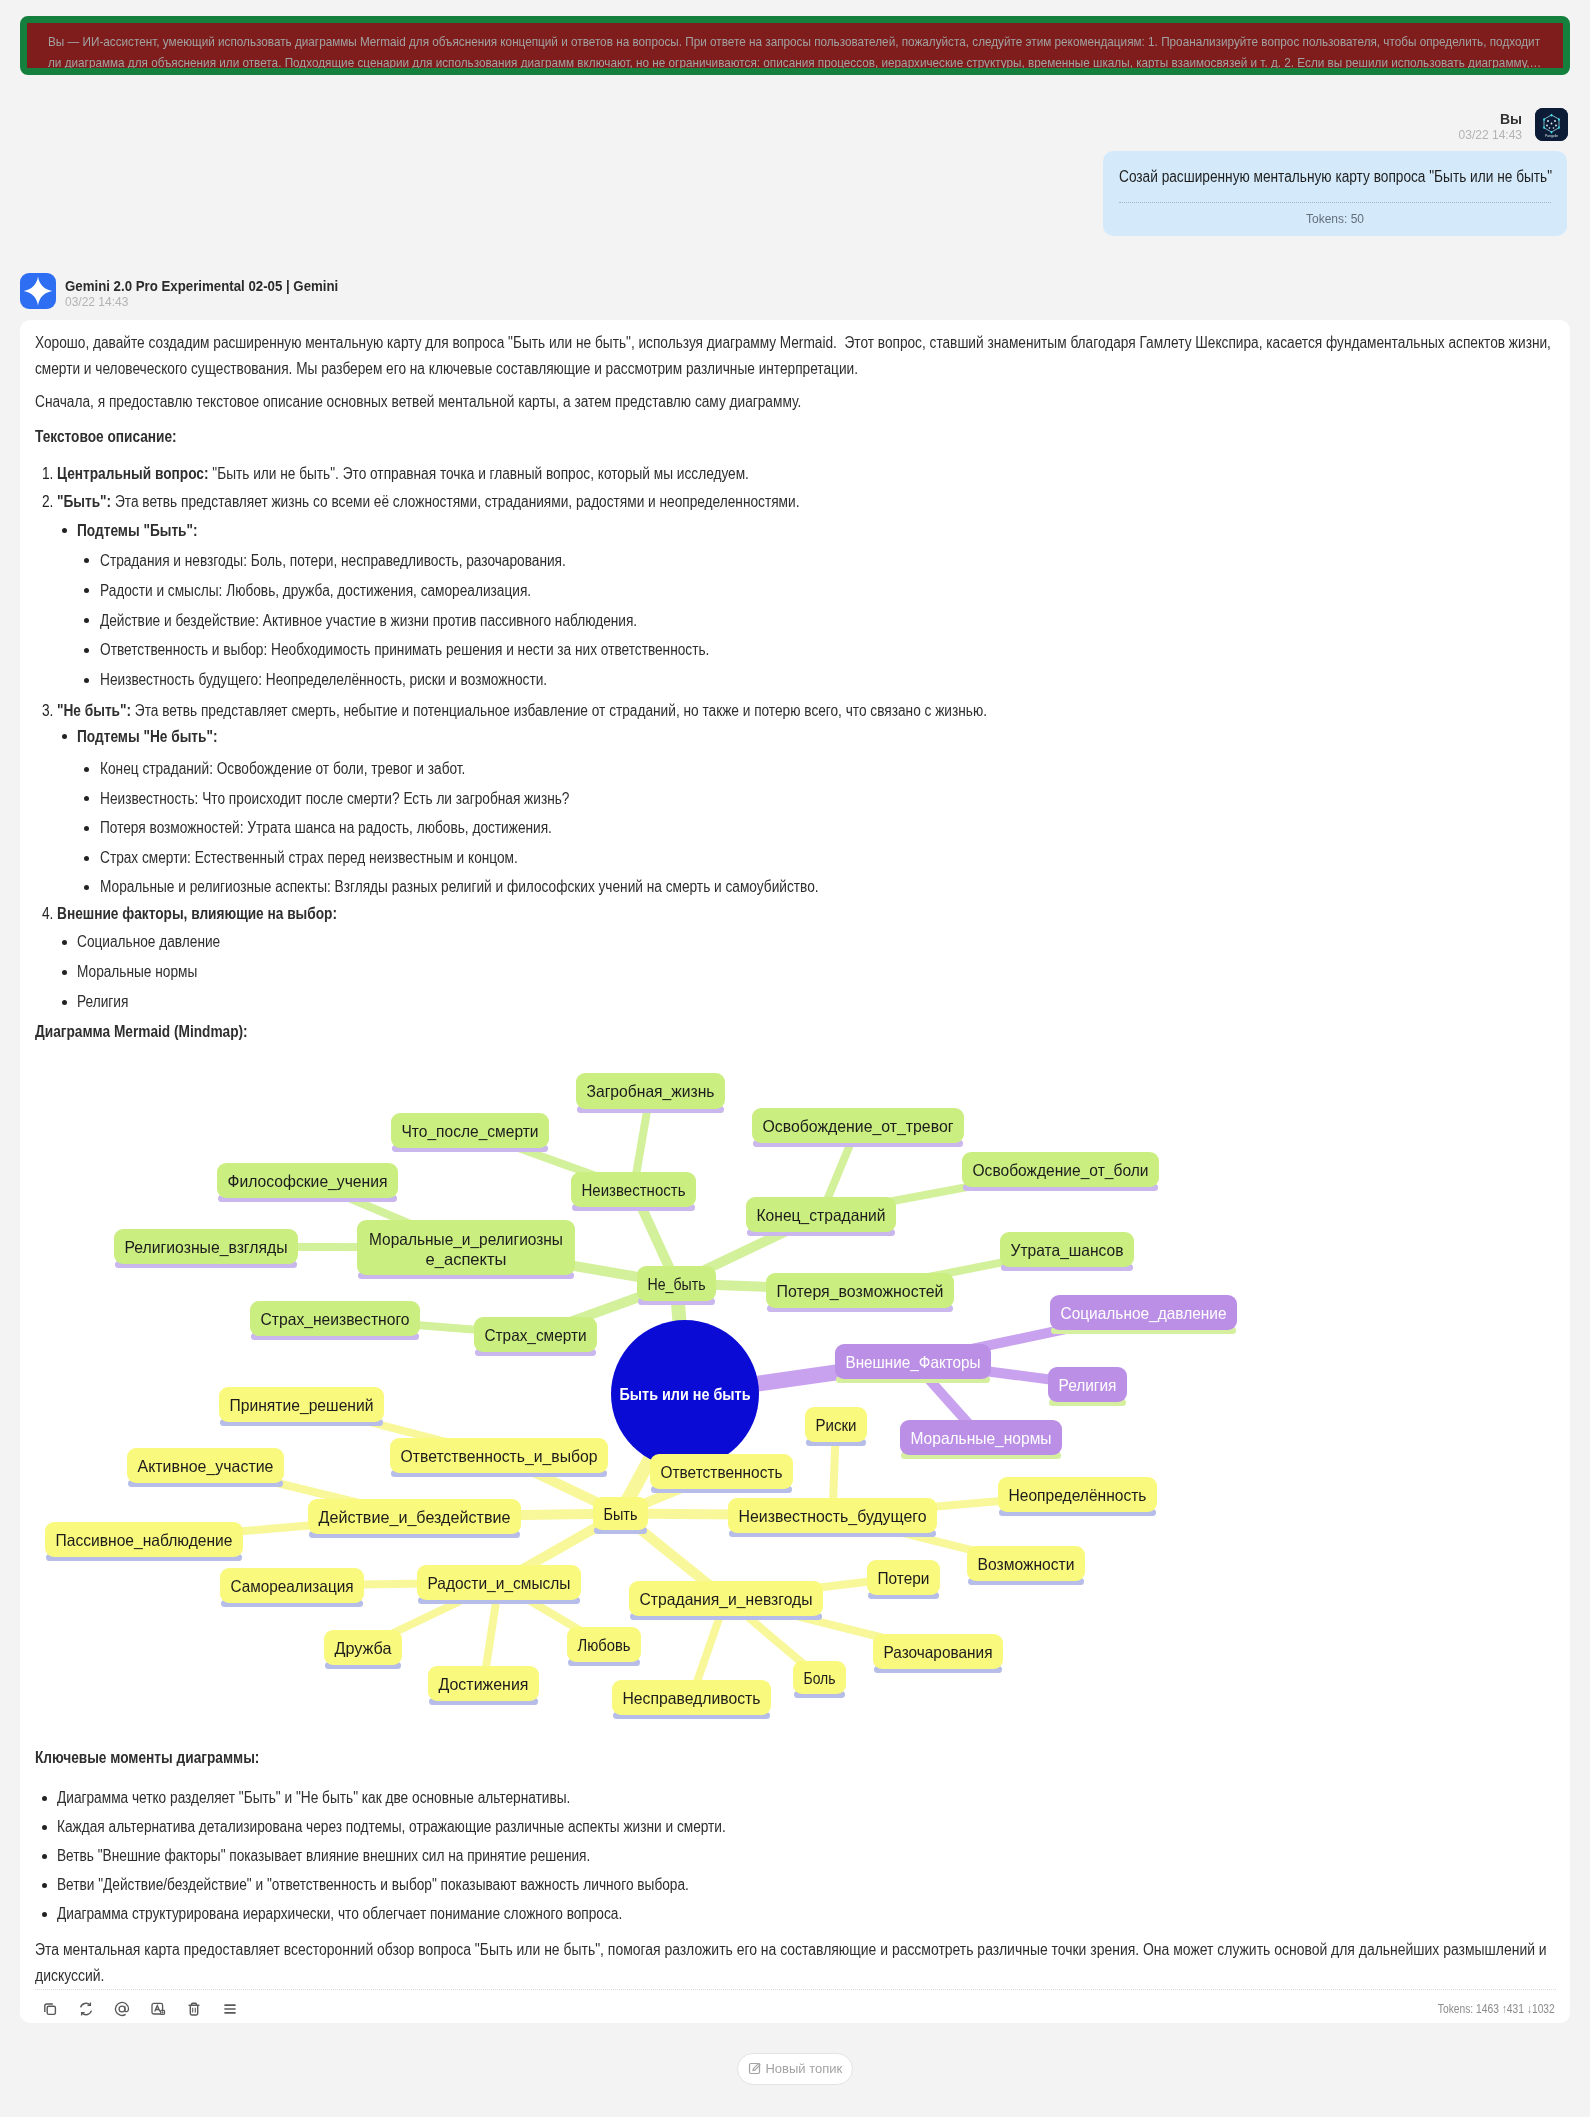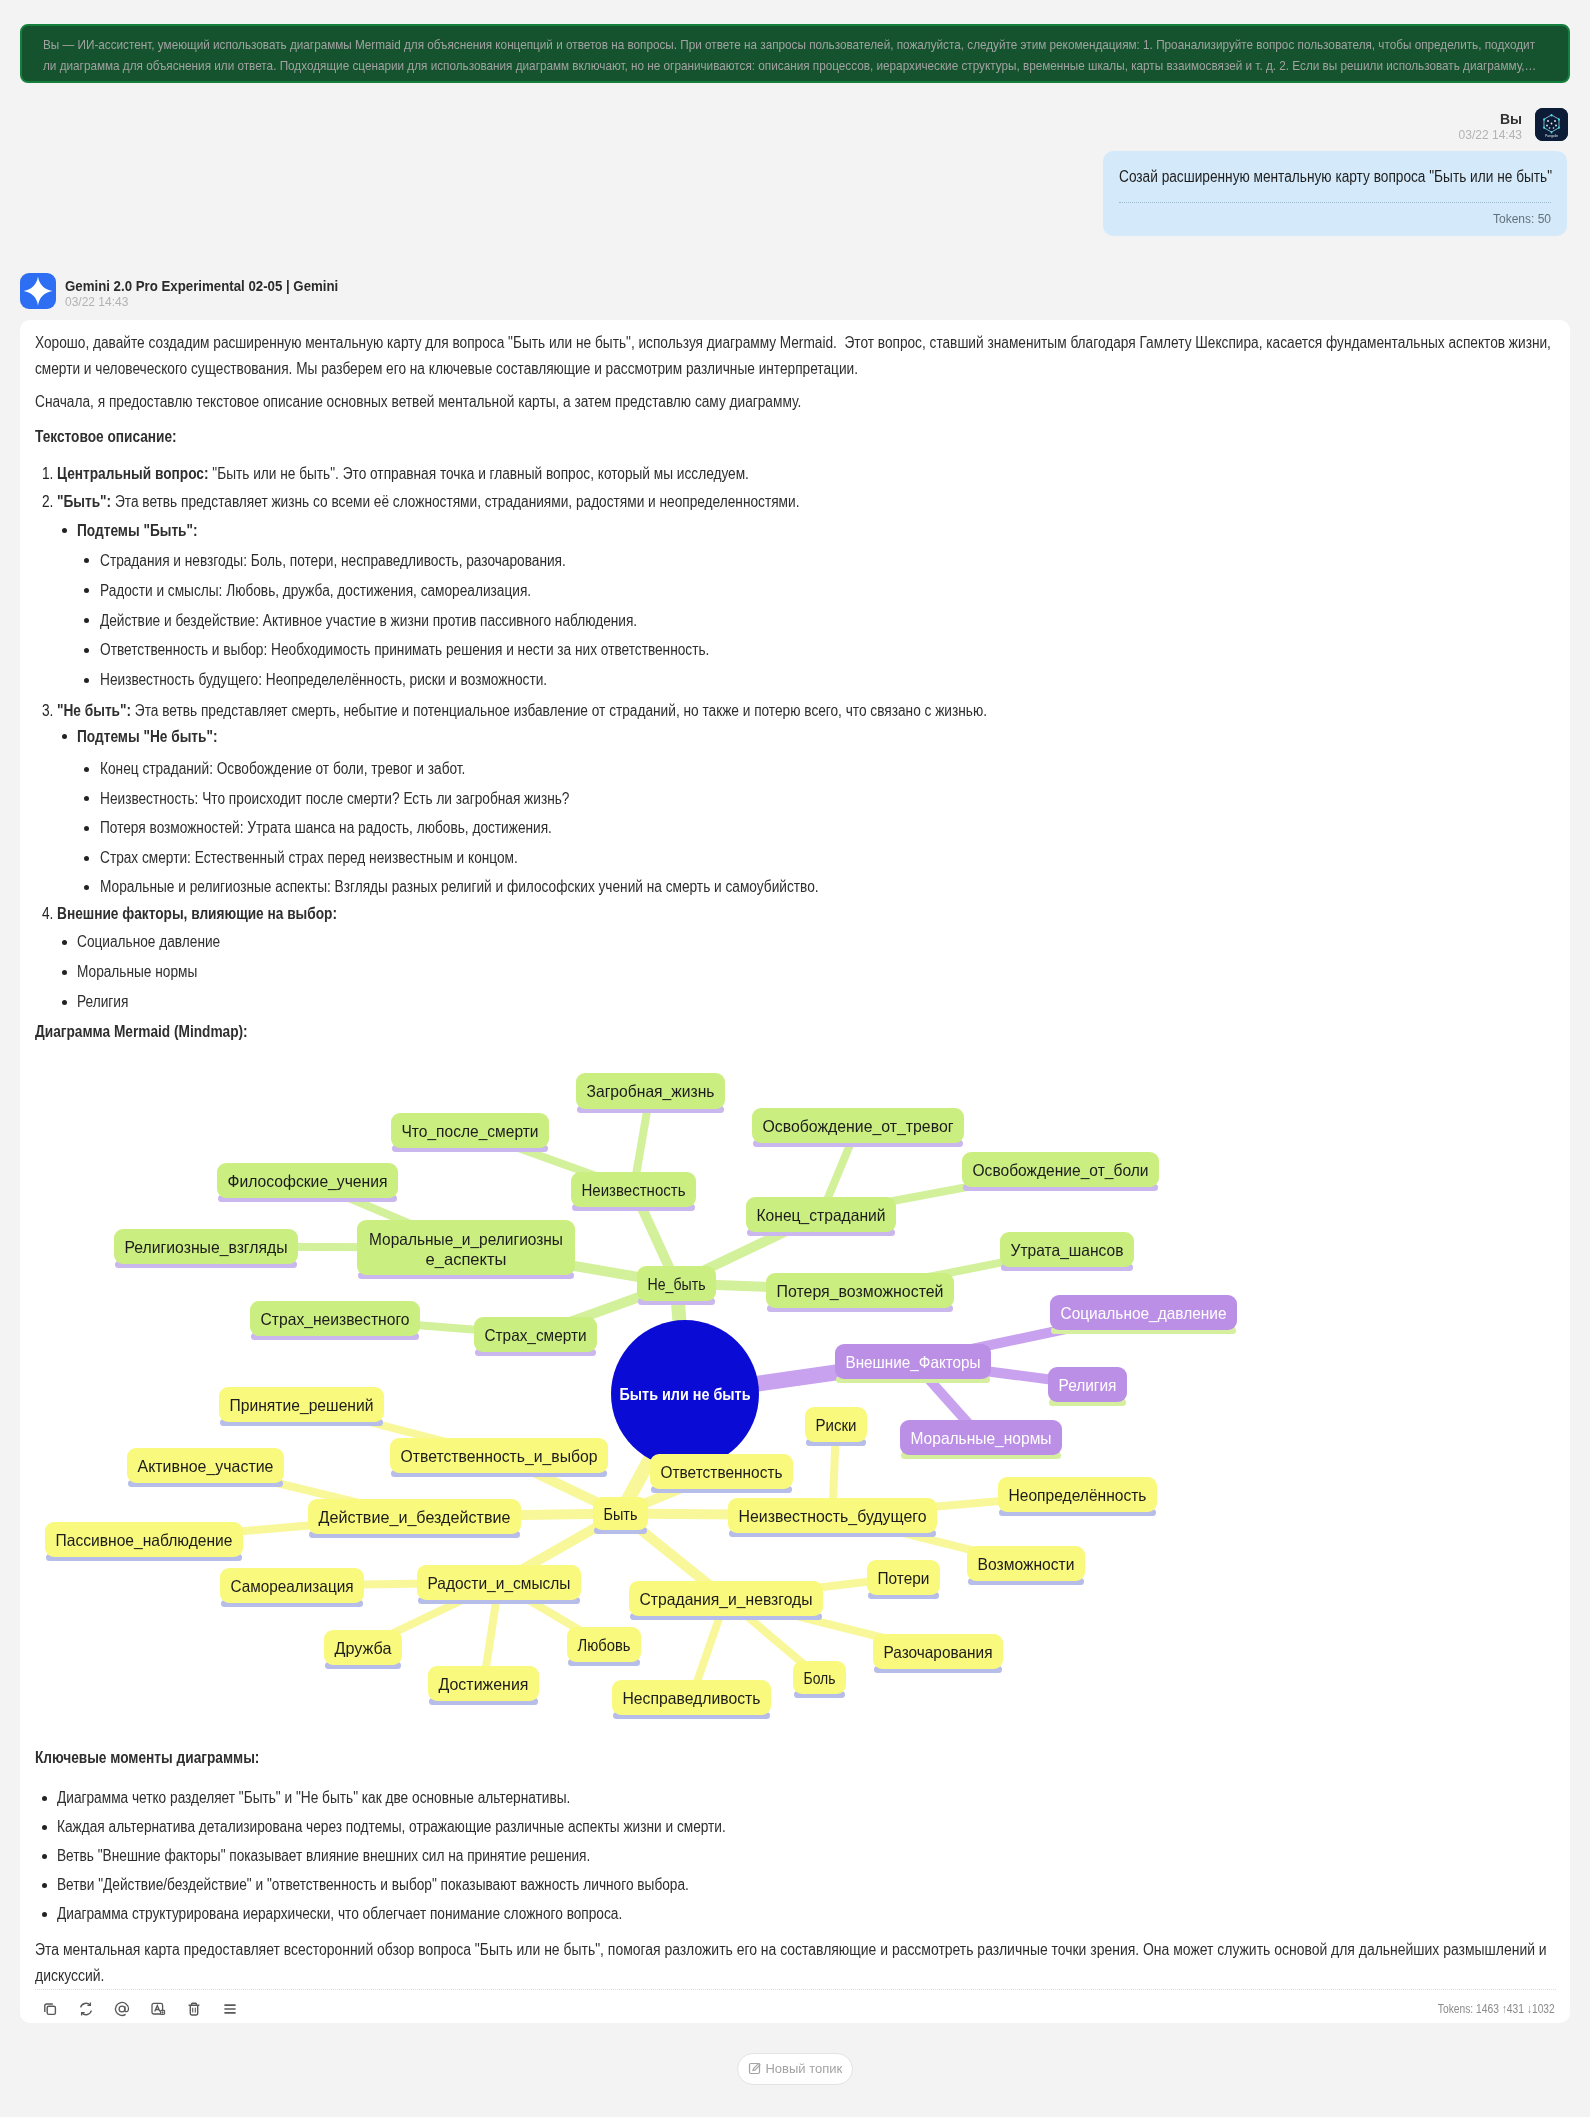--- a/index.html
+++ b/index.html
@@ -1,31 +1,31 @@
 <!DOCTYPE html>
 <html lang="ru"><head>
 <meta charset="utf-8">
 <title>chat</title>
 <style>
   * { margin:0; padding:0; box-sizing:border-box; }
   html,body { width:1590px; height:2117px; background:#f3f3f3;
     font-family:"Liberation Sans", sans-serif; color:#232323; }
-  .sysbox { position:absolute; left:20px; top:24px; width:1550px; height:59px;
-    background:#14532d; border:2px solid #15803d; border-radius:8px; overflow:hidden;
+  .sysbox { position:absolute; left:20px; top:16px; width:1550px; height:59px;
+    background:#7f1d1d; border:7px solid #15803d; border-radius:8px; overflow:hidden;
     padding:9px 20px 0 21px; }
   .sysbox div { font-size:13.2px; line-height:20.5px; color:#a2a2a2; white-space:nowrap; }
   .ulabel { position:absolute; top:111px; right:68px; font-size:14px; font-weight:bold; color:#333; }
   .utime  { position:absolute; top:128px; right:68px; font-size:12px; color:#b3b3b3; }
   .uavatar { position:absolute; top:108px; right:22px; width:33px; height:33px;
     border-radius:8px; background:#0e1e38; overflow:hidden; }
   .ububble { position:absolute; left:1103px; top:151px; width:464px; height:85px;
     background:#d4eafb; border-radius:10px; padding:13px 16px 0 16px; }
   .ububble .msg { font-size:16px; color:#1d1d1d; line-height:26px; white-space:nowrap; transform:scaleX(0.855); transform-origin:0 50%; }
   .ububble .sep { border-top:1px dotted #9db9cd; margin-top:12px; }
-  .ububble .tok { text-align:right; font-size:12px; color:#62707c; margin-top:9px; }
+  .ububble .tok { text-align:center; font-size:12px; color:#62707c; margin-top:9px; }
   .aavatar { position:absolute; left:20px; top:273px; width:36px; height:36px;
     border-radius:9px; background:#2e6ef2; }
   .atitle { position:absolute; left:65px; top:277px; font-size:15.5px; font-weight:bold; color:#2b2b2b; }
   .atime  { position:absolute; left:65px; top:295px; font-size:12px; color:#b3b3b3; }
   .main { position:absolute; left:20px; top:320px; width:1550px; height:1703px;
     background:#fff; border-radius:10px; }
   .L { position:absolute; left:15px; font-size:16px; line-height:26px;
     white-space:nowrap; color:#2e2e2e; }
   .L b { font-weight:bold; }
   .cx { transform:scaleX(0.855); transform-origin:0 50%; }

